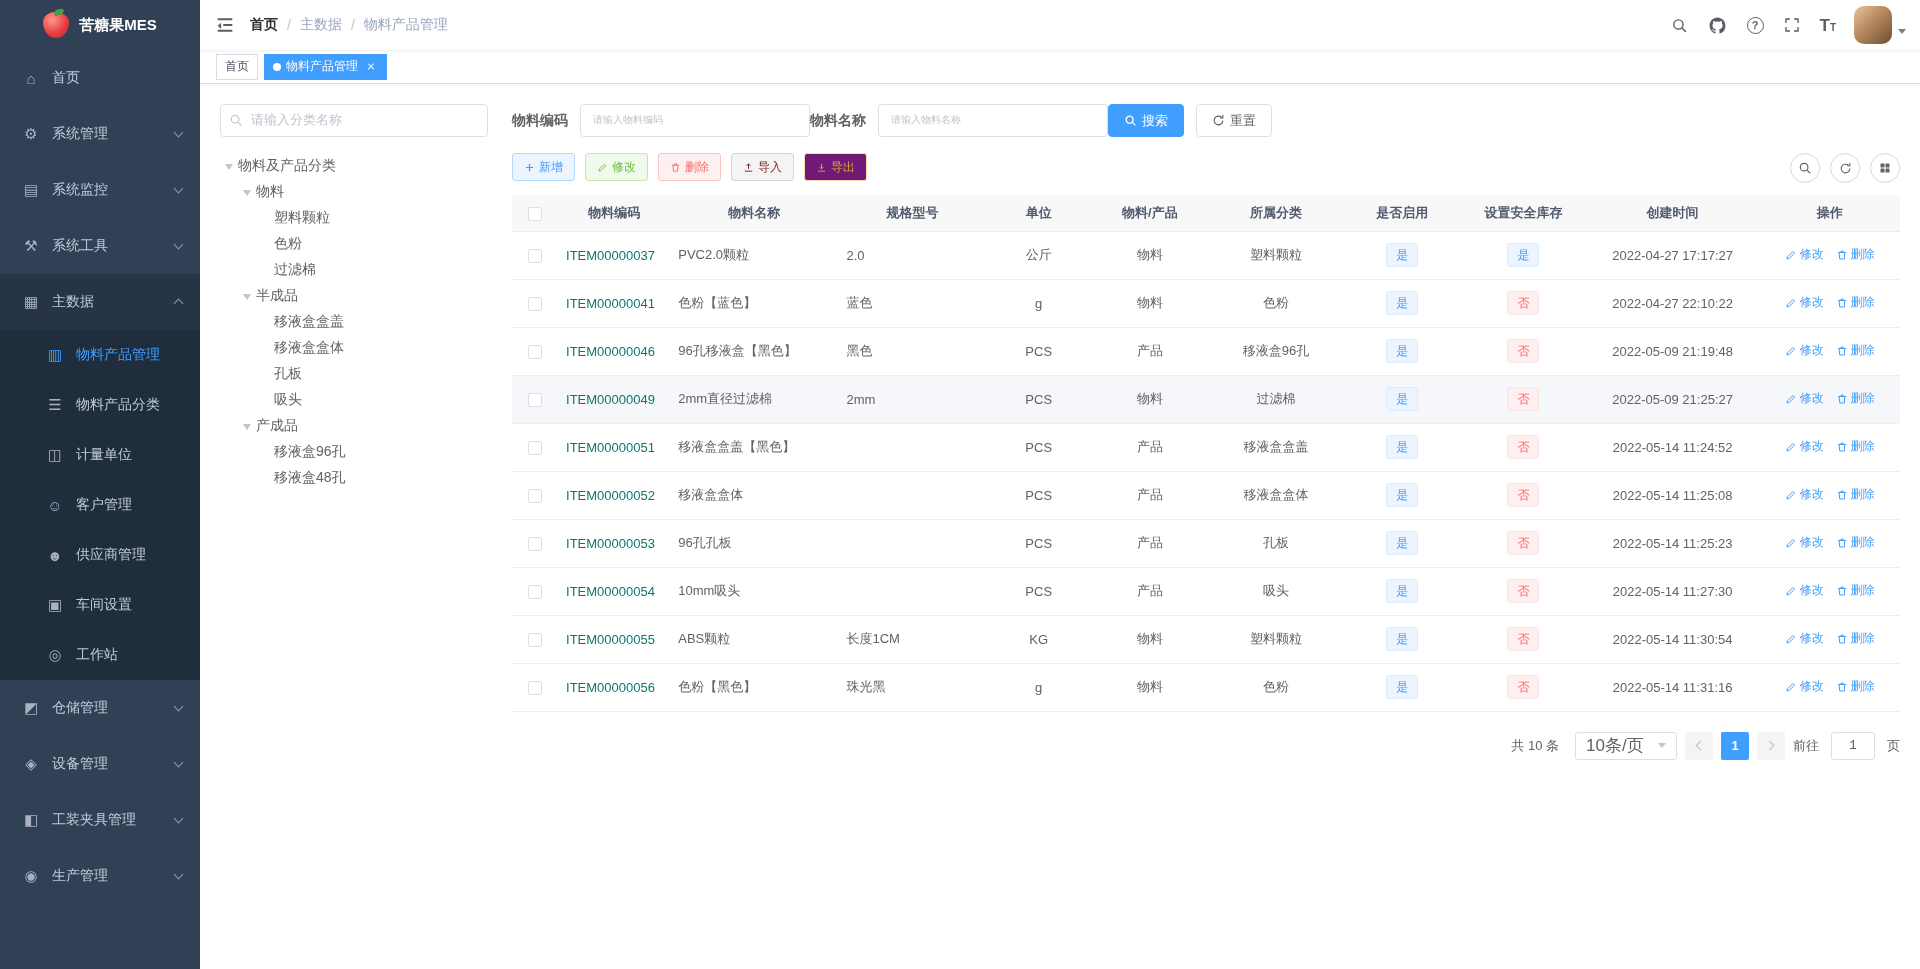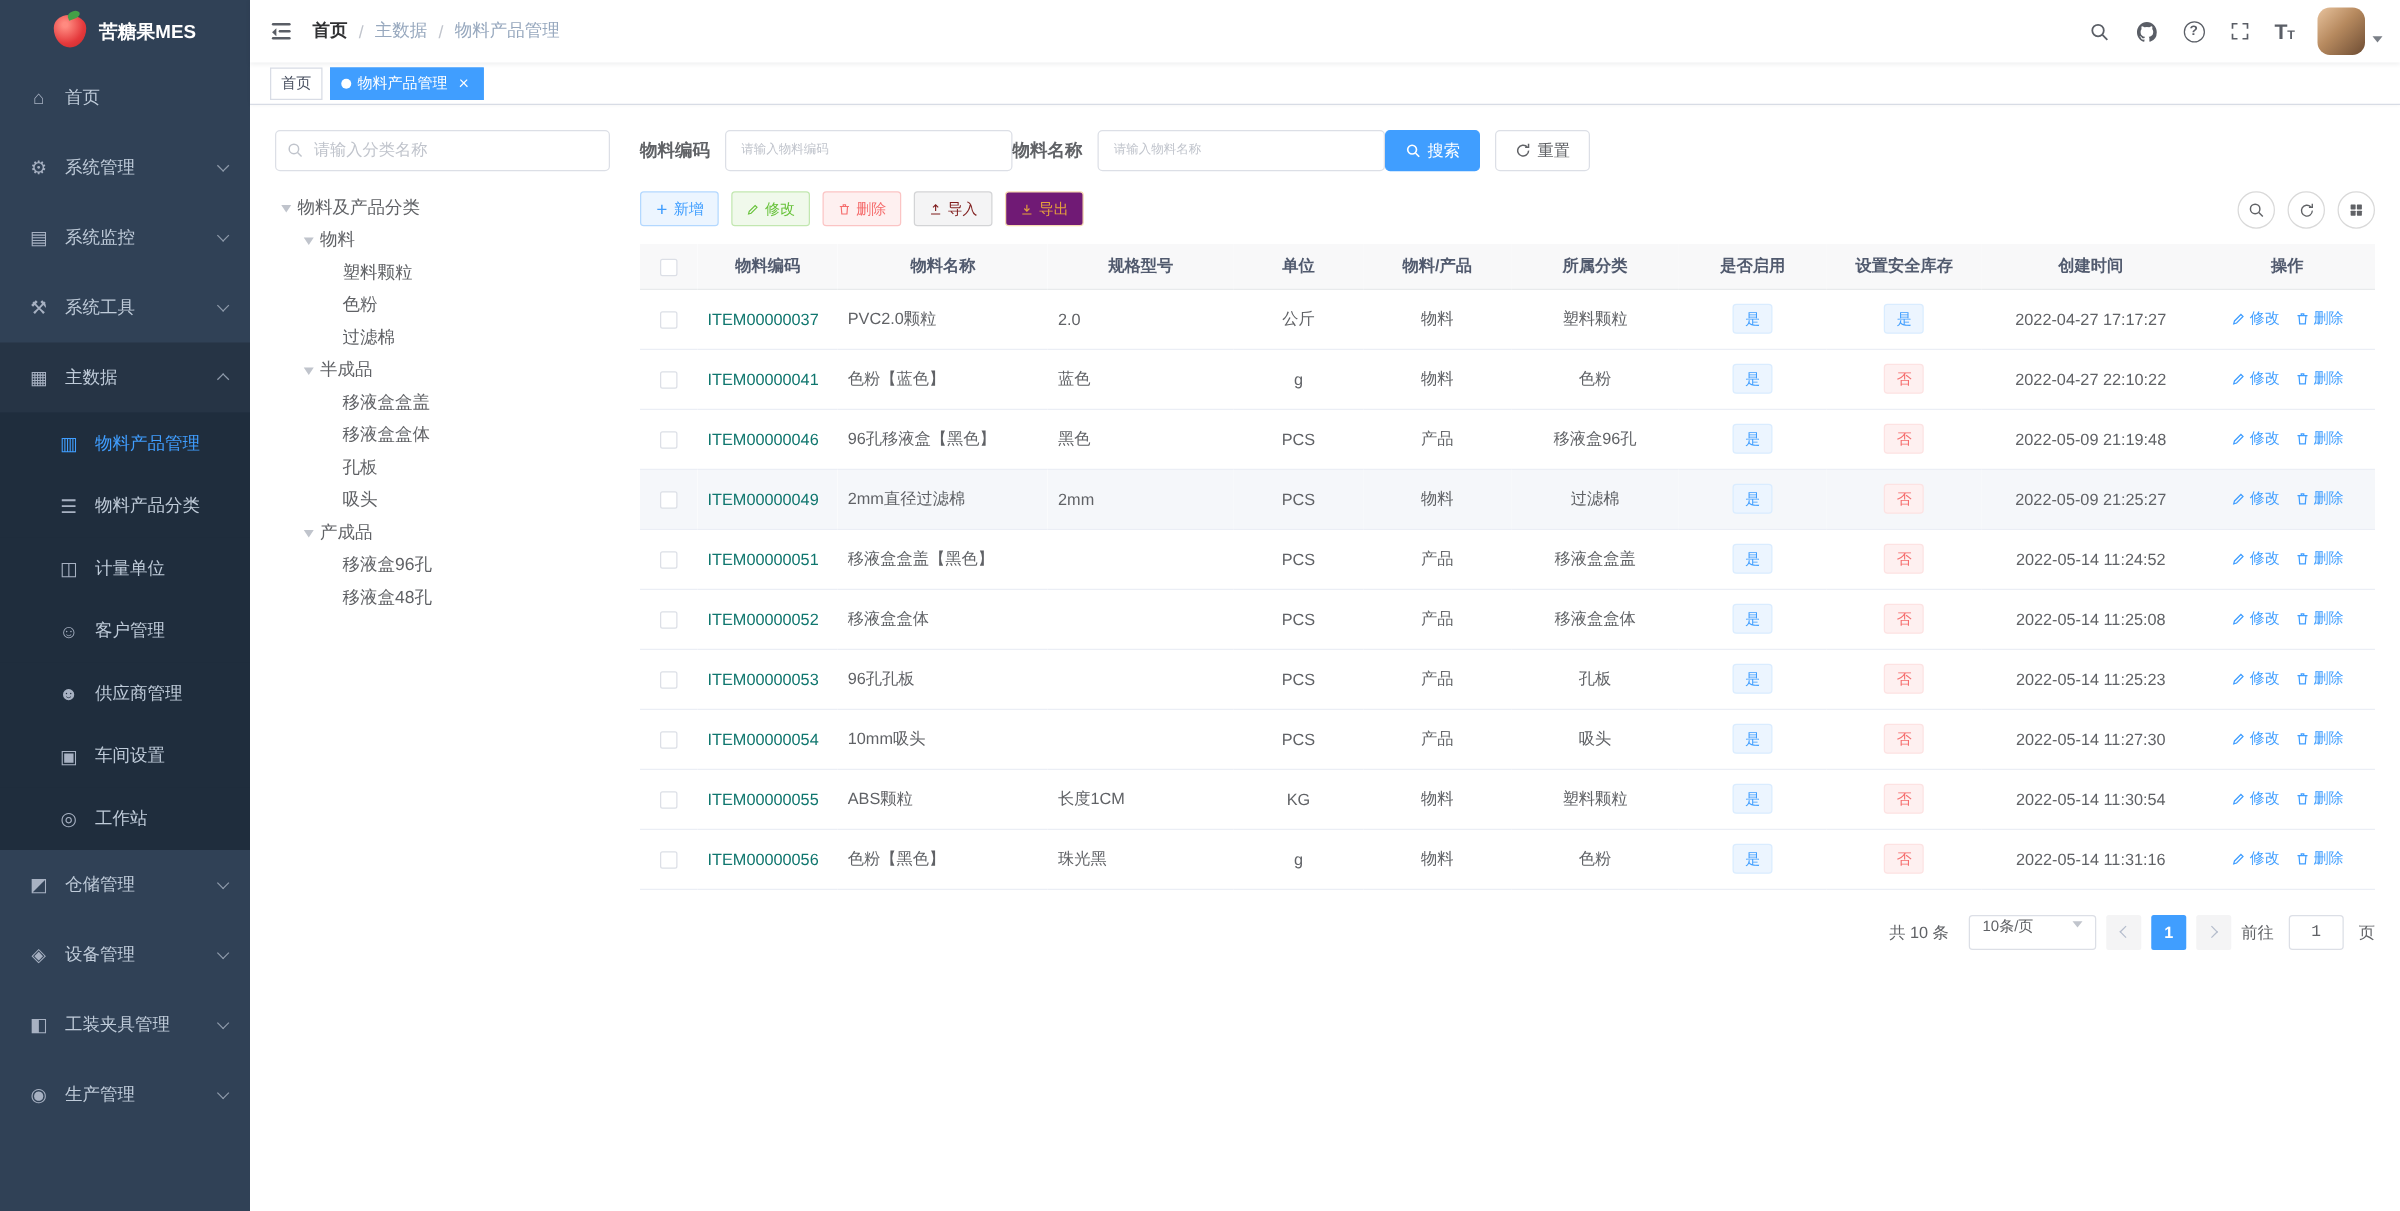--- a/index.html
+++ b/index.html
@@ -96,21 +96,21 @@
   .checkbox{display:inline-block;width:14px;height:14px;border:1px solid #dcdfe6;border-radius:2px;background:#fff;vertical-align:middle;cursor:pointer}
   .link{color:#0f766e;cursor:pointer}
   .badge{display:inline-block;padding:2px 9px;border-radius:3px;font-size:12px;line-height:1.5}
   .badge-blue{color:#409eff;background:#ecf5ff;border:1px solid #d9ecff}
   .badge-red{color:#f56c6c;background:#fef0f0;border:1px solid #fde2e2}
   .op-link{display:inline-flex;align-items:center;gap:3px;color:#409eff;font-size:12px;cursor:pointer;margin:0 6px;white-space:nowrap}
   .op-link i{font-style:normal}
 
   .pagination{display:flex;align-items:center;justify-content:flex-end;margin-top:20px;font-size:13px;color:#606266;gap:8px}
   .pg-total{margin-right:8px}
-  .page-select{width:102px;height:28px;border:1px solid #dcdfe6;border-radius:3px;display:flex;align-items:flex-start;justify-content:space-between;padding:0 10px;color:#606266;cursor:pointer;font-size:12px;background:#fff}
+  .page-select{width:102px;height:28px;border:1px solid #dcdfe6;border-radius:3px;display:flex;align-items:center;justify-content:space-between;padding:0 10px;color:#606266;cursor:pointer;font-size:17px;background:#fff}
   .sel-caret{width:0;height:0;border:4px solid transparent;border-top:5px solid #c0c4cc;margin-top:4px}
   .pager-btn{min-width:28px;height:28px;border:none;border-radius:2px;background:#f4f4f5;color:#c0c4cc;font-size:13px;display:flex;align-items:center;justify-content:center}
   .pager-btn.active{background:#409eff;color:#fff;font-weight:bold}
   .chev{width:7px;height:7px;border-left:1.5px solid #b4bccc;border-bottom:1.5px solid #b4bccc;display:inline-block}
   .chev.left{transform:rotate(45deg);margin-left:3px}
   .chev.right{transform:rotate(-135deg);margin-right:3px}
   .goto-input{width:44px;height:28px;border:1px solid #dcdfe6;border-radius:3px;text-align:center;font-size:13px;color:#606266;margin:0 4px;background:#fff}
 </style>
 </head>
 <body>

